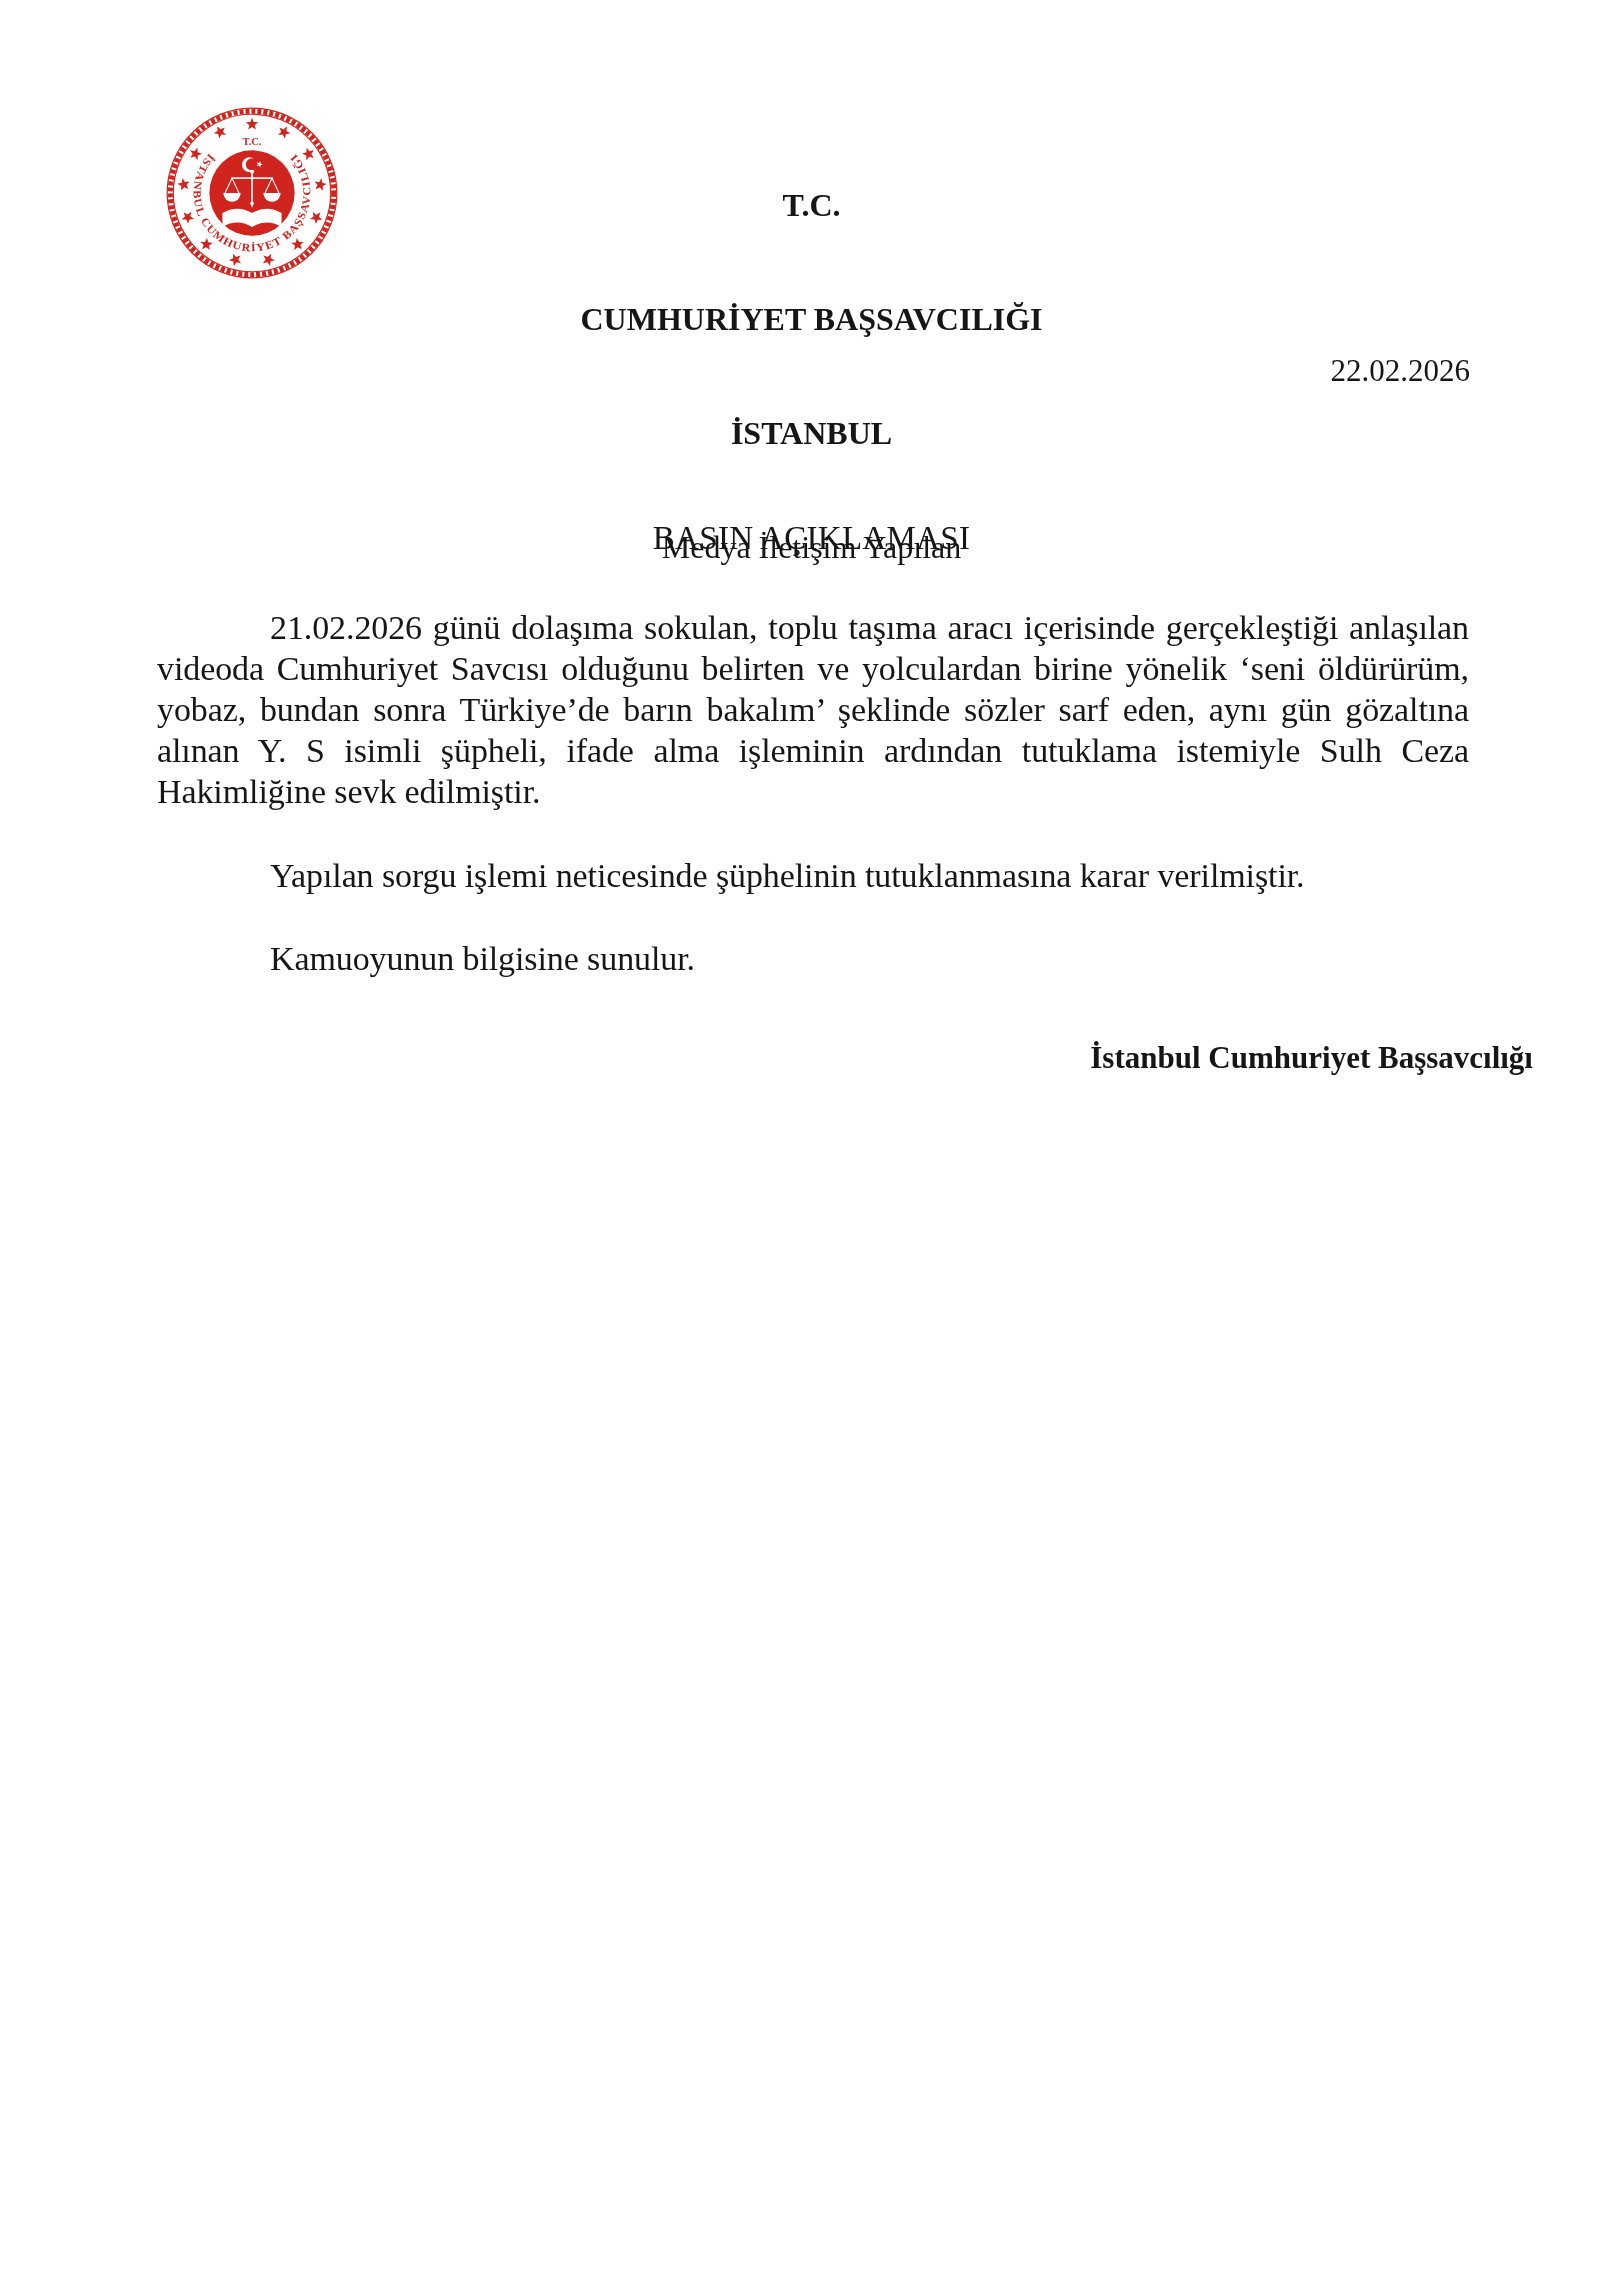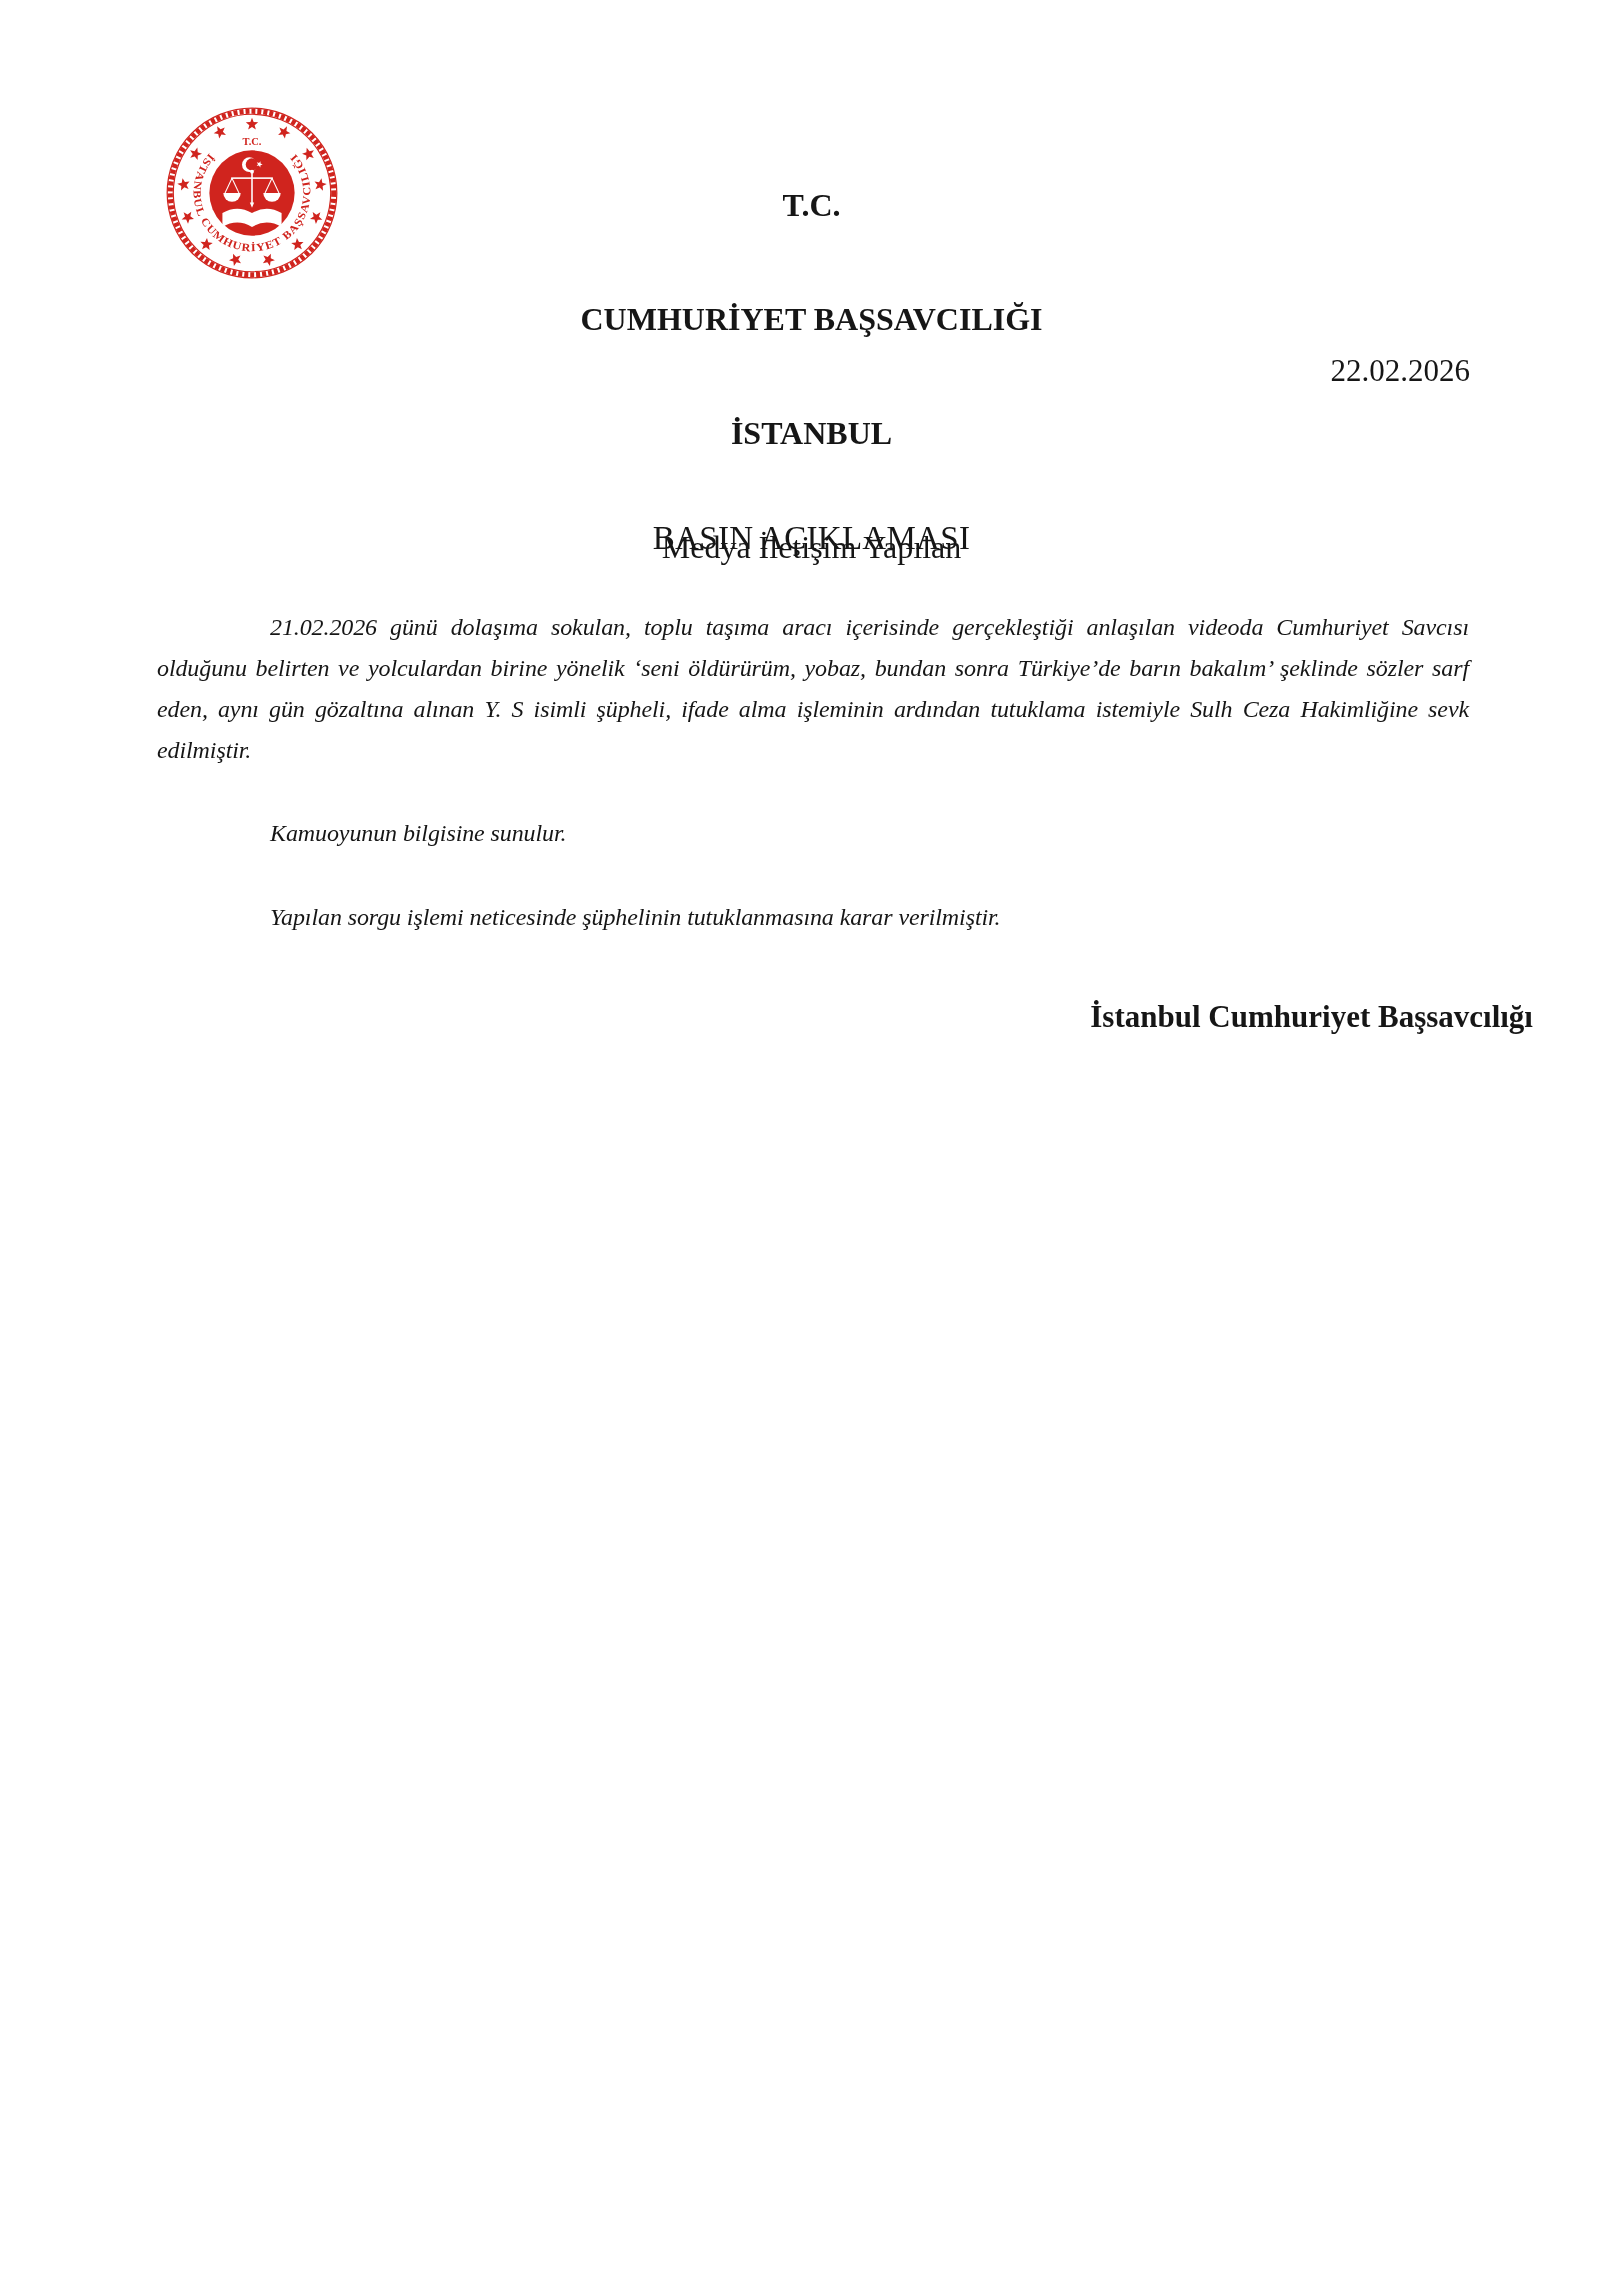--- a/index.html
+++ b/index.html
@@ -32,25 +32,24 @@
   }
   .title-row {
     margin-top:127px;
     text-align:center;
     font-weight:normal;
     font-size:33px; line-height:41px;
     letter-spacing:0.3px;
   }
   .body-para {
     margin:48px 154px 0 157px;
-    font-size:24px; line-height:41px;
+    font-size:34px; line-height:41px;
     letter-spacing:-0.1px;
     text-align:justify;
     text-indent:113px;
-    font-style:italic;
   }
   .body-para.p2, .body-para.p3 { text-align:left; }
   .body-para.p2 { margin-top:43px; }
   .body-para.p3 { margin-top:42px; }
   .signature-row {
     margin-top:58px; padding-right:90px;
     text-align:right;
     font-weight:bold;
     font-size:31px; line-height:41px;
   }
@@ -133,20 +132,20 @@
       <div class="sub">Medya İletişim Yapılan</div>
     </div>
   </div>
 
   <div class="date-row">22.02.2026</div>
 
   <div class="title-row">BASIN AÇIKLAMASI</div>
 
   <p class="body-para p1">21.02.2026 günü dolaşıma sokulan, toplu taşıma aracı içerisinde gerçekleştiği anlaşılan videoda Cumhuriyet Savcısı olduğunu belirten ve yolculardan birine yönelik ‘seni öldürürüm, yobaz, bundan sonra Türkiye’de barın bakalım’ şeklinde sözler sarf eden, aynı gün gözaltına alınan Y. S isimli şüpheli, ifade alma işleminin ardından tutuklama istemiyle Sulh Ceza Hakimliğine sevk edilmiştir.</p>
 
+  <p class="body-para p2">Yapılan sorgu işlemi neticesinde şüphelinin tutuklanmasına karar verilmiştir.</p>
+
   <p class="body-para p3">Kamuoyunun bilgisine sunulur.</p>
-
-  <p class="body-para p2">Yapılan sorgu işlemi neticesinde şüphelinin tutuklanmasına karar verilmiştir.</p>
 
   <div class="signature-row">İstanbul Cumhuriyet Başsavcılığı</div>
 
 </div>
 
 
 </body></html>

